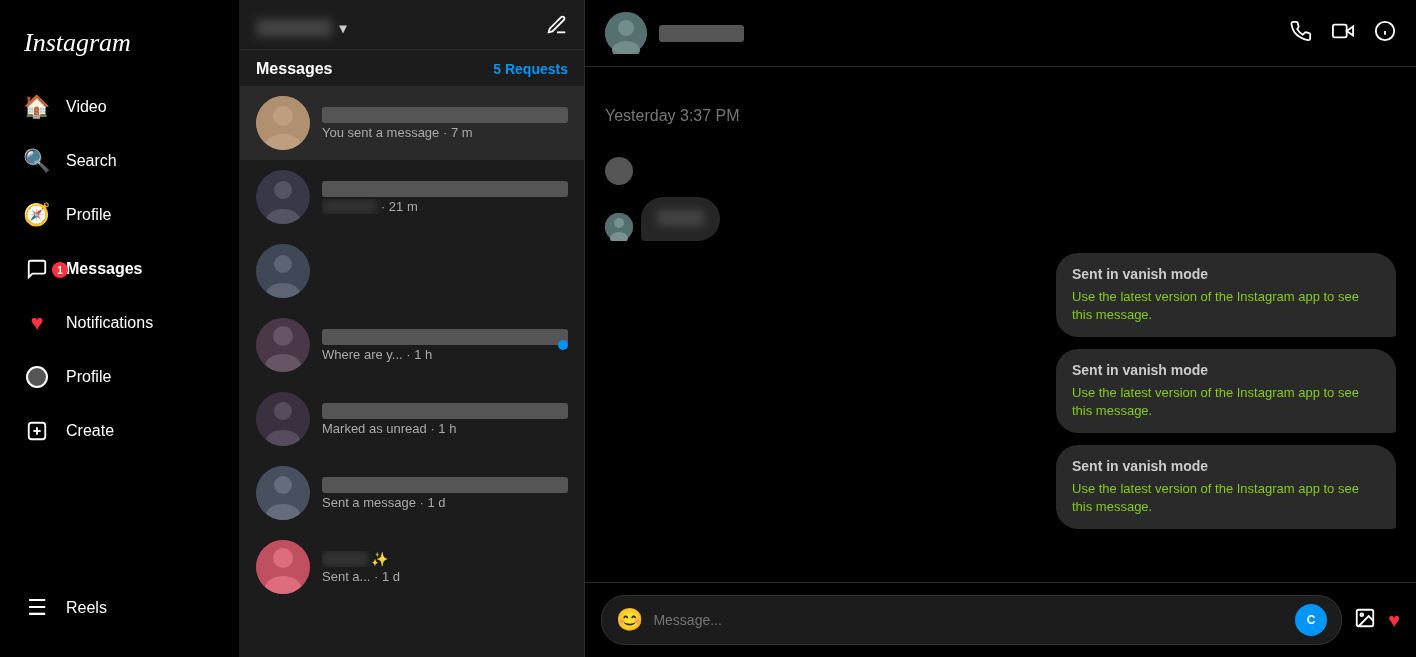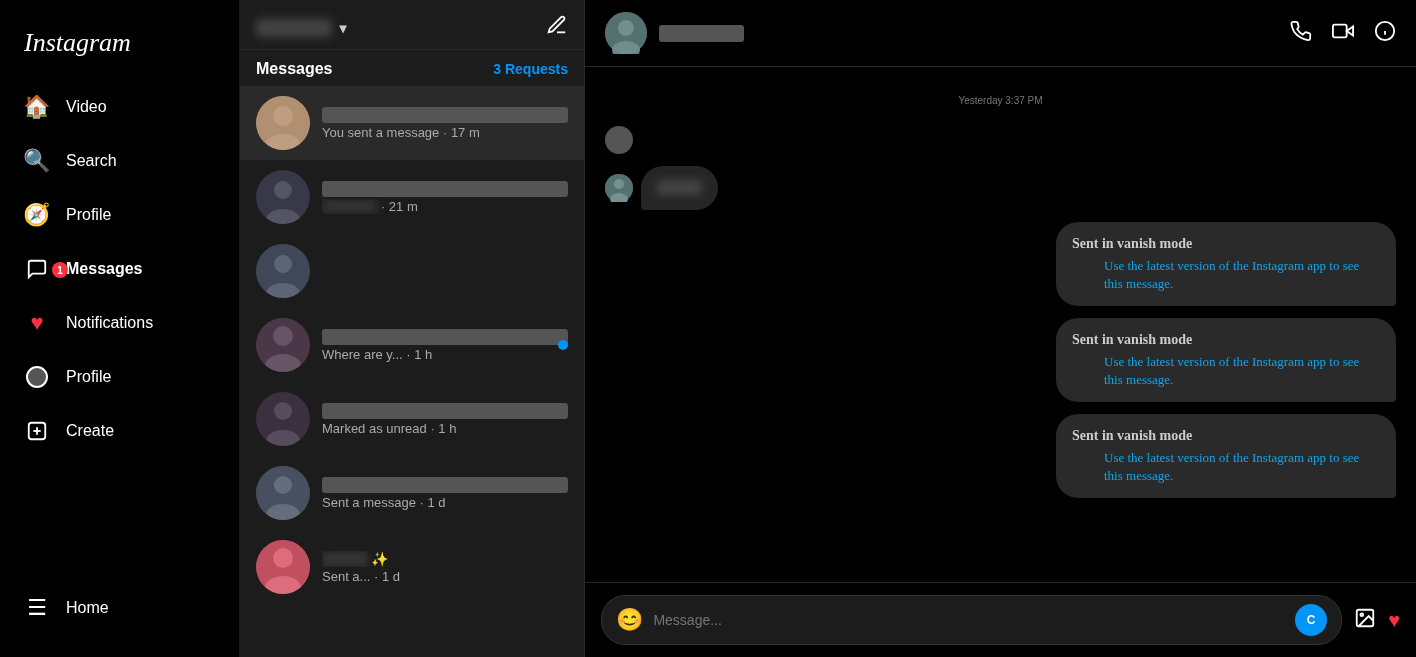--- a/index.html
+++ b/index.html
@@ -254,30 +254,28 @@
       display: flex;
       flex-direction: column;
       gap: 12px;
       scrollbar-width: thin;
       scrollbar-color: #333 transparent;
     }
     .chat-messages::-webkit-scrollbar { width: 4px; }
     .chat-messages::-webkit-scrollbar-thumb { background: #333; border-radius: 2px; }
 
     .timestamp-divider {
-      text-align: center;
-      font-size: 10px;
+      font-size: 16px;
       color: #777;
-      margin: 8px 0;
+      margin: 20px 0;
     }
     .msg-bubble-row {
       display: flex;
-      align-items: center;
+      align-items: flex-end;
       gap: 8px;
-      font-family: Liberation Serif, serif;
     }
     .msg-bubble-row.sent { justify-content: flex-end; }
     .msg-bubble-row.received { justify-content: flex-start; }
     .bubble-avatar {
       width: 28px;
       height: 28px;
       border-radius: 50%;
       background: #555;
       flex-shrink: 0;
     }
@@ -302,22 +300,21 @@
       background: #2a2a2a;
       color: #ccc;
     }
     .bubble-title {
       font-weight: 600;
       font-size: 14px;
       margin-bottom: 4px;
     }
     .bubble-text {
       font-size: 13px;
-      color: #0ea5e9;
-      margin-left: 32px;
+      color: #84cc16;
     }
 
     .chat-input-area {
       padding: 12px 16px;
       border-top: 1px solid #2a2a2a;
       display: flex;
       align-items: center;
       gap: 12px;
       background: #000;
     }
@@ -438,21 +435,21 @@
           <line x1="12" y1="8" x2="12" y2="16"></line>
           <line x1="8" y1="12" x2="16" y2="12"></line>
         </svg>
       </span>
       <span>Create</span>
     </div>
   </nav>
   <div class="sidebar-bottom">
     <div class="nav-item">
       <span class="nav-icon">☰</span>
-      <span>Home</span>
+      <span>Reels</span>
     </div>
   </div>
 </div>
 
 <div class="main-content">
 
   <div class="messages-panel">
     <div class="messages-header-top">
       <div class="messages-header-title">
         <span style="filter:blur(5px);background:#444;border-radius:3px;color:transparent;">username</span>
@@ -460,37 +457,37 @@
       </div>
       <span class="compose-btn">
         <svg width="22" height="22" viewBox="0 0 24 24" fill="none" stroke="white" stroke-width="2">
           <path d="M12 20h9"></path>
           <path d="M16.5 3.5a2.121 2.121 0 0 1 3 3L7 19l-4 1 1-4L16.5 3.5z"></path>
         </svg>
       </span>
     </div>
     <div class="messages-subheader">
       <span class="messages-label">Messages</span>
-      <span class="requests-link">3 Requests</span>
+      <span class="requests-link">5 Requests</span>
     </div>
     <div class="messages-list">
 
       <div class="msg-item active">
         <div class="msg-avatar av1">
           <div class="person-silhouette">
             <svg viewBox="0 0 54 54" width="54" height="54">
               <circle cx="27" cy="27" r="27" fill="#b09070"></circle>
               <circle cx="27" cy="20" r="10" fill="#c0a080" opacity="0.9"></circle>
               <ellipse cx="27" cy="50" rx="18" ry="12" fill="#c0a080" opacity="0.9"></ellipse>
             </svg>
           </div>
         </div>
         <div class="msg-info">
           <div class="msg-name redacted">████████</div>
-          <div class="msg-preview">You sent a message · 17 m</div>
+          <div class="msg-preview">You sent a message · 7 m</div>
         </div>
       </div>
 
       <div class="msg-item">
         <div class="msg-avatar av2">
           <svg viewBox="0 0 54 54" width="54" height="54">
             <circle cx="27" cy="27" r="27" fill="#383848"></circle>
             <circle cx="27" cy="20" r="9" fill="#585868" opacity="0.9"></circle>
             <ellipse cx="27" cy="50" rx="17" ry="11" fill="#585868" opacity="0.9"></ellipse>
           </svg>

